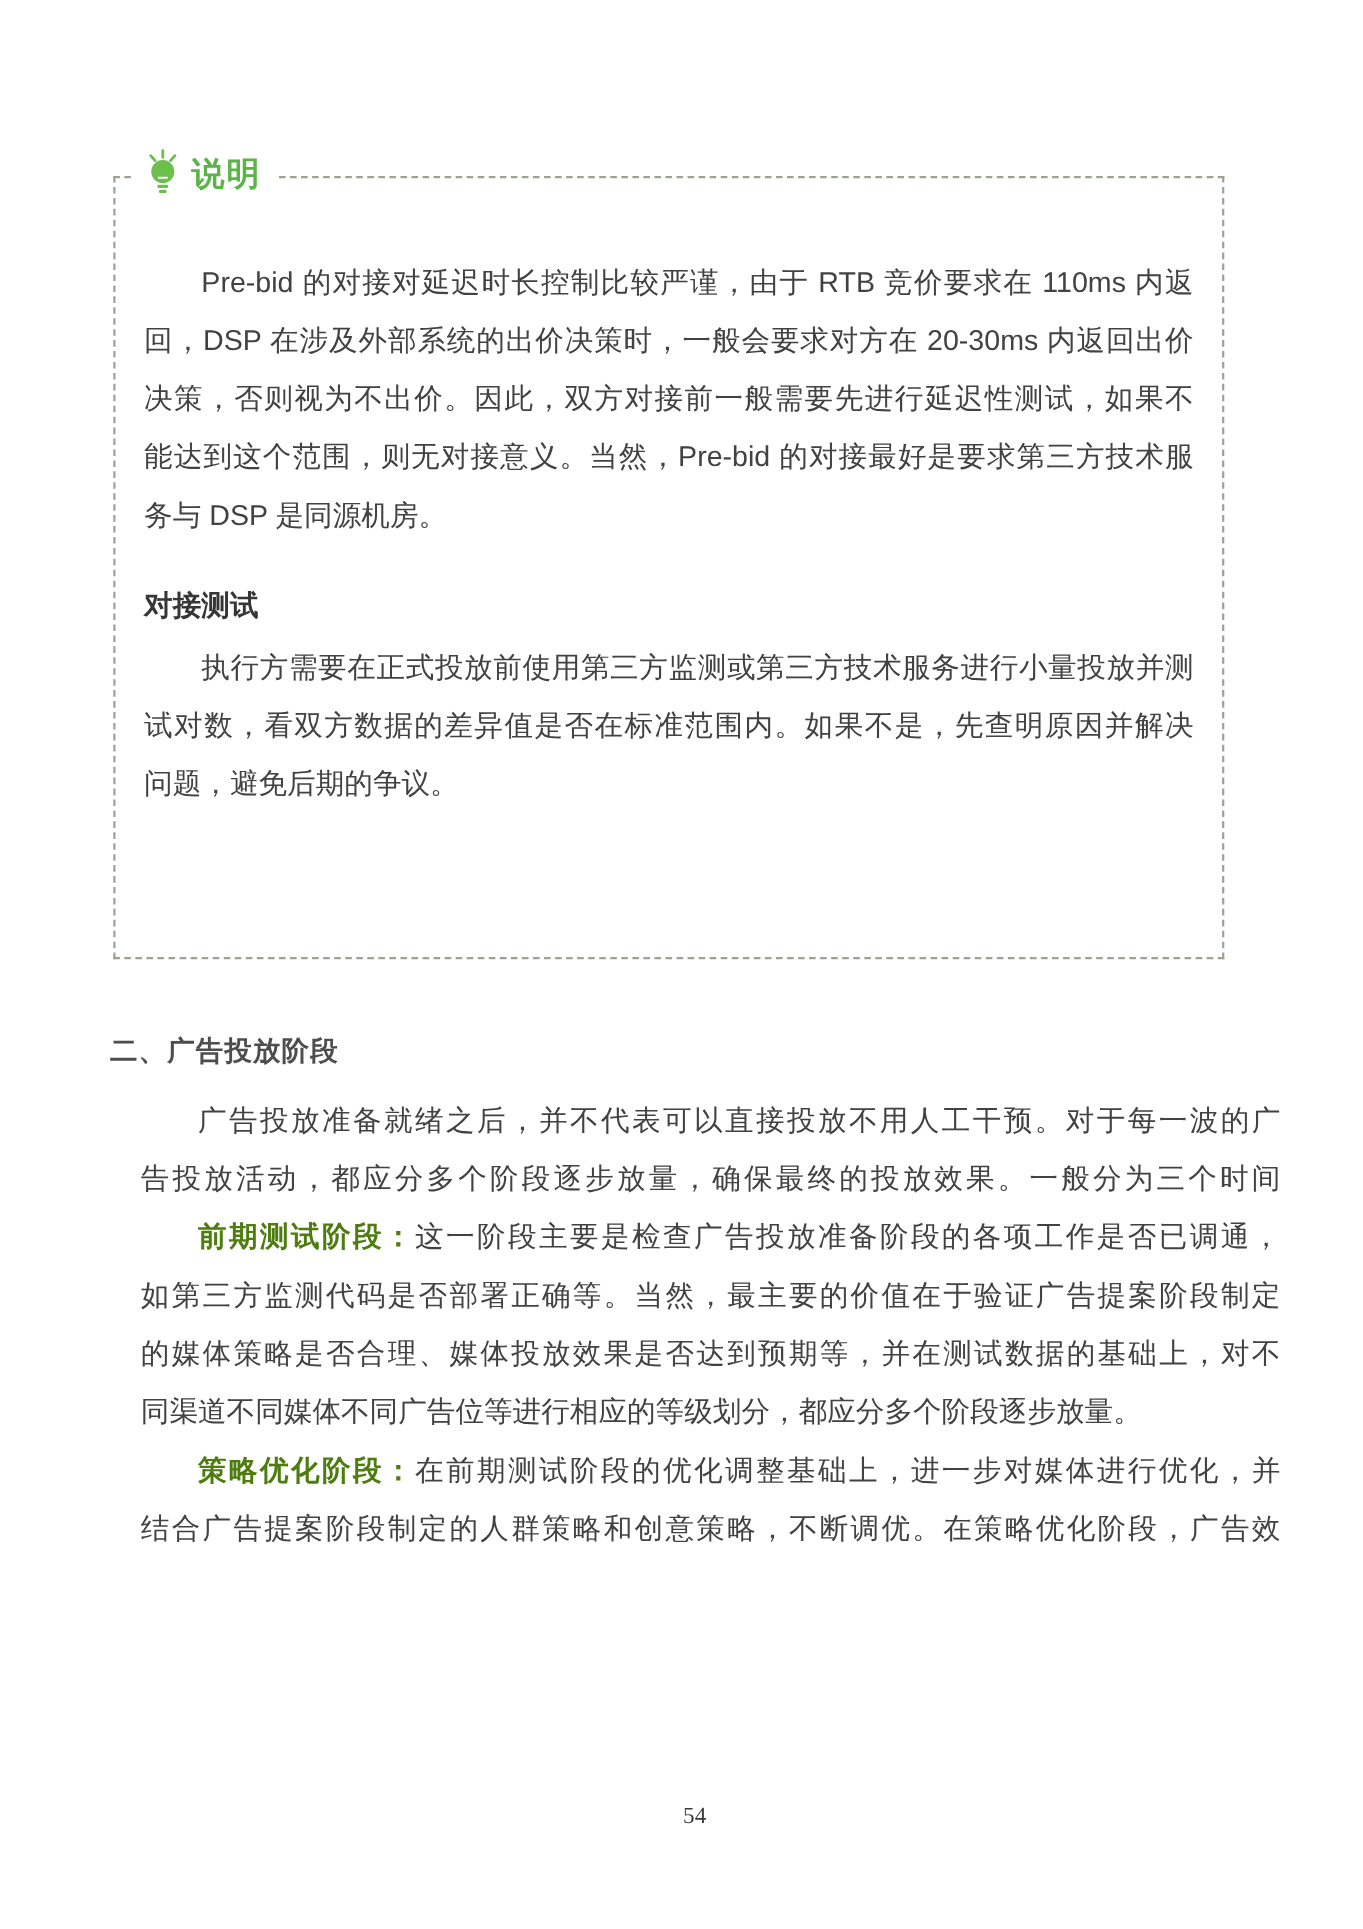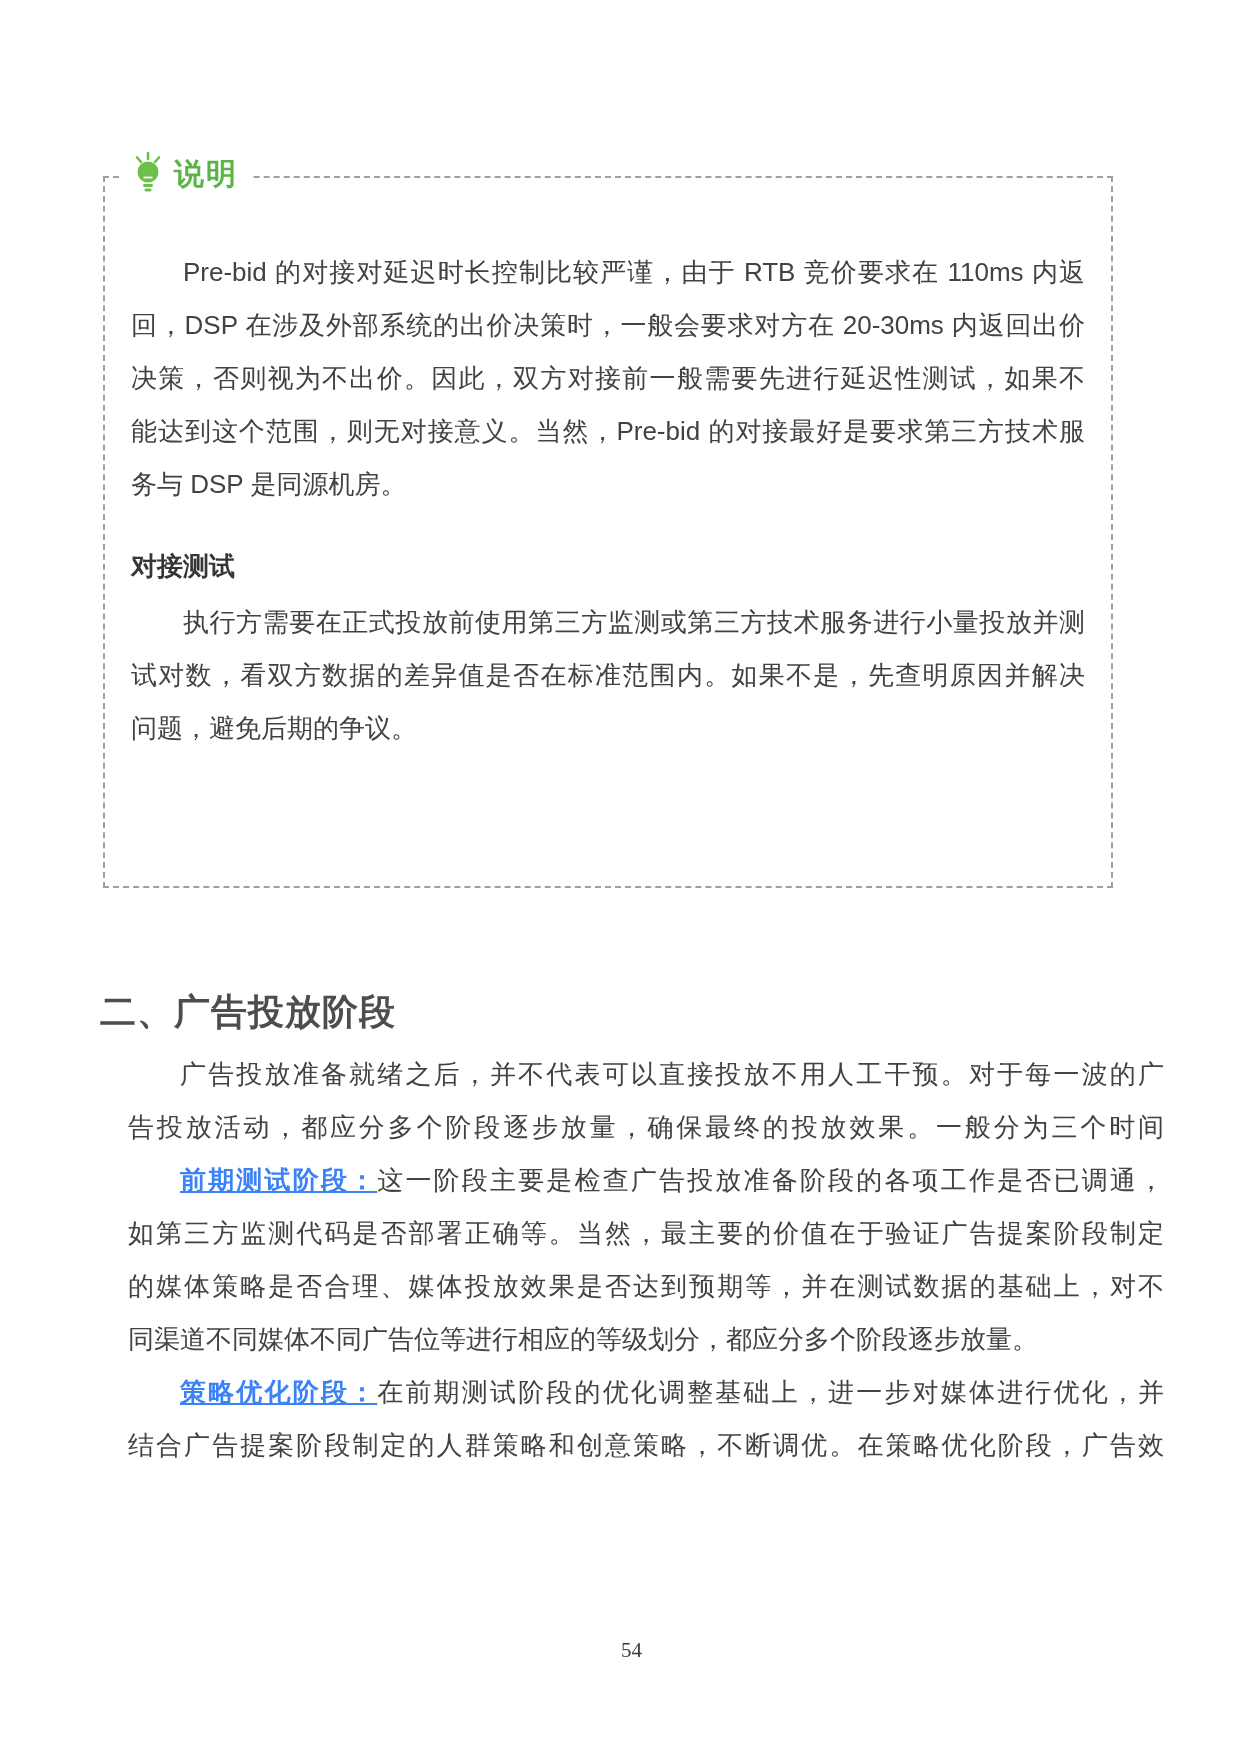--- a/index.html
+++ b/index.html
@@ -3,21 +3,21 @@
 <meta charset="utf-8">
 <style>
   * { margin: 0; padding: 0; box-sizing: border-box; }
   html, body { background: #ffffff; }
   .page {
     position: relative;
     width: 1239px;
     height: 1754px;
     background: #ffffff;
     font-family: "Liberation Sans", sans-serif;
-    padding: 16px 103px 0 100px;
+    padding: 0 103px 0 100px;
     overflow: hidden;
   }
   
   .note-box {
     position: relative;
     margin-left: 3px;
     margin-top: 160px;
     width: 1010px;
     height: 712px;
     border: 2px dashed #9aa394;
@@ -53,25 +53,25 @@
     line-height: 53px;
     font-size: 26px;
     color: #424242;
     text-align: justify;
     text-align-last: justify;
     white-space: nowrap;
     overflow: hidden;
   }
   .line.start { text-indent: 2em; }
   .line.end   { text-align-last: left; }
-  .bold-lead  { font-weight: bold; color: #3b82f6; text-decoration: underline; }
+  .bold-lead  { font-weight: bold; color: #4d7c0f; }
   
   .section-heading {
-    margin-top: 100px;
-    font-size: 36px;
+    margin-top: 60px;
+    font-size: 25px;
     font-weight: bold;
     color: #4d4d4d;
     line-height: 48px;
     letter-spacing: 1px;
   }
   .body-text { margin-top: 12px; width: 1036px; margin-left: 28px; }
   
   .page-number {
     position: absolute;
     top: 1638px;

